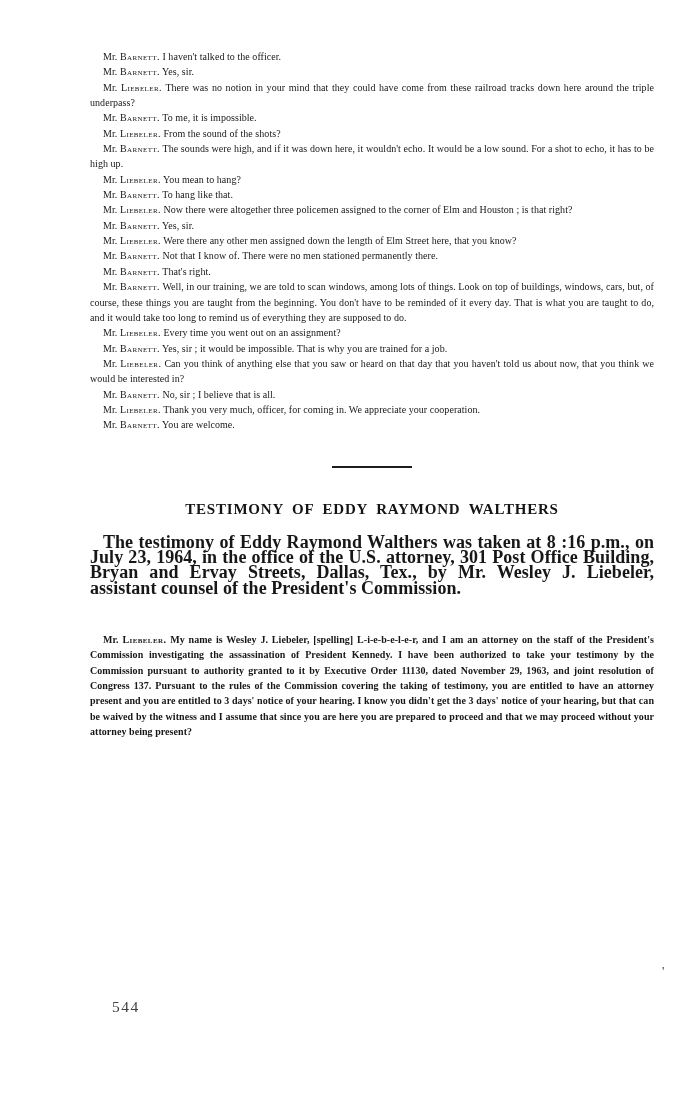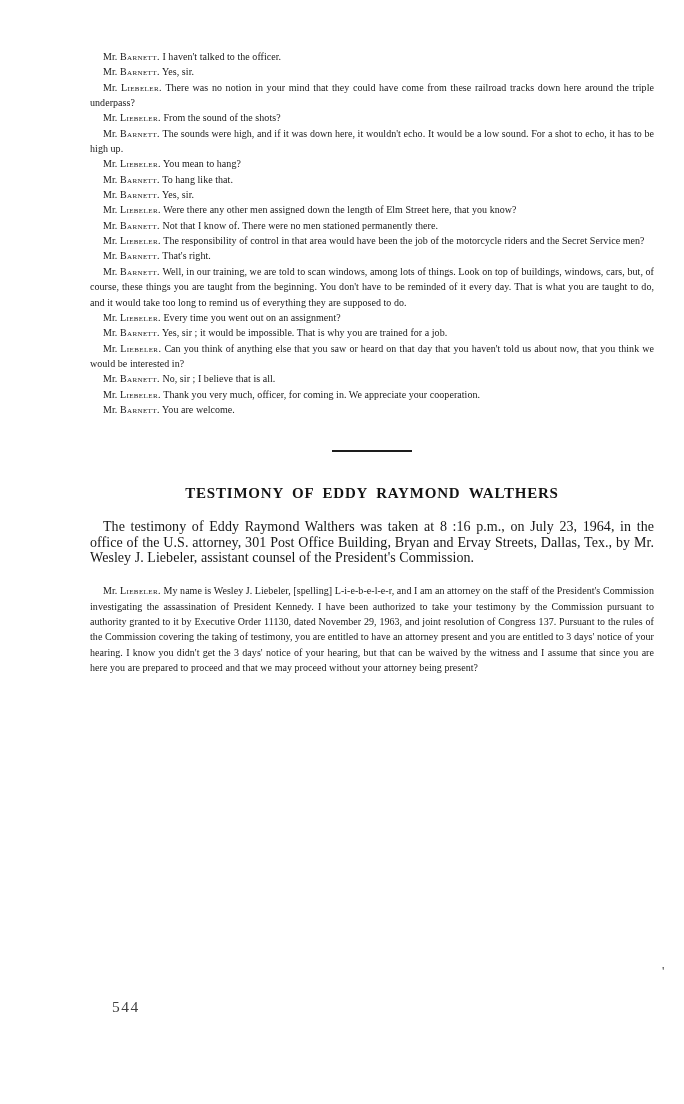--- a/index.html
+++ b/index.html
@@ -13,59 +13,60 @@
     margin:0;font-size:10px;line-height:15.35px;text-align:justify;
     text-indent:13px;letter-spacing:0.05px;
   }
   .sc{font-variant:small-caps;letter-spacing:0.4px;}
   .divider{width:80px;border-top:2px solid #1d1d1d;margin:33px auto 0 auto;}
   .heading{
     margin:32px 0 16px 0;text-align:center;font-size:15px;font-weight:bold;
     letter-spacing:0.8px;word-spacing:4px;line-height:19px;color:#141414;
   }
   .intro{
-    margin:9px 0 0 0;font-size:14px;line-height:15.35px;
-    text-align:justify;text-indent:13px;letter-spacing:0.05px;
+    margin:9px 0 0 0;font-size:18px;line-height:15.35px;
+    text-align:justify;text-indent:13px;letter-spacing:0.05px;font-weight:bold;
   }
-  .dialogue.second{margin-top:18px;}
+  .dialogue.second{margin-top:36px;font-weight:bold;}
   .pagenum{position:absolute;left:112px;top:998px;font-size:15.5px;letter-spacing:1.5px;color:#404040;}
   .speck{position:absolute;left:662px;top:963px;font-size:13px;color:#3a3a3a;}
 </style>
 </head>
 <body>
 
 <div class="page">
   <div class="column">
 
     <div class="dialogue">
 
         <p><span><span>Mr.</span> <span class="sc">Barnett.</span></span> <span>I haven't talked to the officer.</span></p>
 
 
         <p><span><span>Mr.</span> <span class="sc">Barnett.</span></span> <span>Yes, sir.</span></p>
 
         <p><span><span>Mr.</span> <span class="sc">Liebeler.</span></span> <span>There was no notion in your mind that they could have come from these railroad tracks down here around the triple underpass?</span></p>
 
+        <p><span><span>Mr.</span> <span class="sc">Barnett.</span></span> <span>To me, it is impossible.</span></p>
 
         <p><span><span>Mr.</span> <span class="sc">Liebeler.</span></span> <span>From the sound of the shots?</span></p>
 
         <p><span><span>Mr.</span> <span class="sc">Barnett.</span></span> <span>The sounds were high, and if it was down here, it wouldn't echo. It would be a low sound.  For a shot to echo, it has to be high up.</span></p>
 
         <p><span><span>Mr.</span> <span class="sc">Liebeler.</span></span> <span>You mean to hang?</span></p>
 
         <p><span><span>Mr.</span> <span class="sc">Barnett.</span></span> <span>To hang like that.</span></p>
 
+        <p><span><span>Mr.</span> <span class="sc">Liebeler.</span></span> <span>Now there were altogether three policemen assigned to the corner of Elm and Houston ; is that right?</span></p>
 
         <p><span><span>Mr.</span> <span class="sc">Barnett.</span></span> <span>Yes, sir.</span></p>
 
         <p><span><span>Mr.</span> <span class="sc">Liebeler.</span></span> <span>Were there any other men assigned down the length of Elm Street here, that you know?</span></p>
 
         <p><span><span>Mr.</span> <span class="sc">Barnett.</span></span> <span>Not that I know of.  There were no men stationed permanently there.</span></p>
 
-        <p><span><span>Mr.</span> <span class="sc">Liebeler.</span></span> <span>The responsibility of control in that area would have been the job of the motorcycle riders and the Secret Service men?</span></p>
 
         <p><span><span>Mr.</span> <span class="sc">Barnett.</span></span> <span>That's right.</span></p>
 
 
         <p><span><span>Mr.</span> <span class="sc">Barnett.</span></span> <span>Well, in our training, we are told to scan windows, among lots of things.  Look on top of buildings, windows, cars, but, of course, these things you are taught from the beginning.  You don't have to be reminded of it every day.  That is what you are taught to do, and it would take too long to remind us of everything they are supposed to do.</span></p>
 
         <p><span><span>Mr.</span> <span class="sc">Liebeler.</span></span> <span>Every time you went out on an assignment?</span></p>
 
         <p><span><span>Mr.</span> <span class="sc">Barnett.</span></span> <span>Yes, sir ; it would be impossible.  That is why you are trained for a job.</span></p>
 

